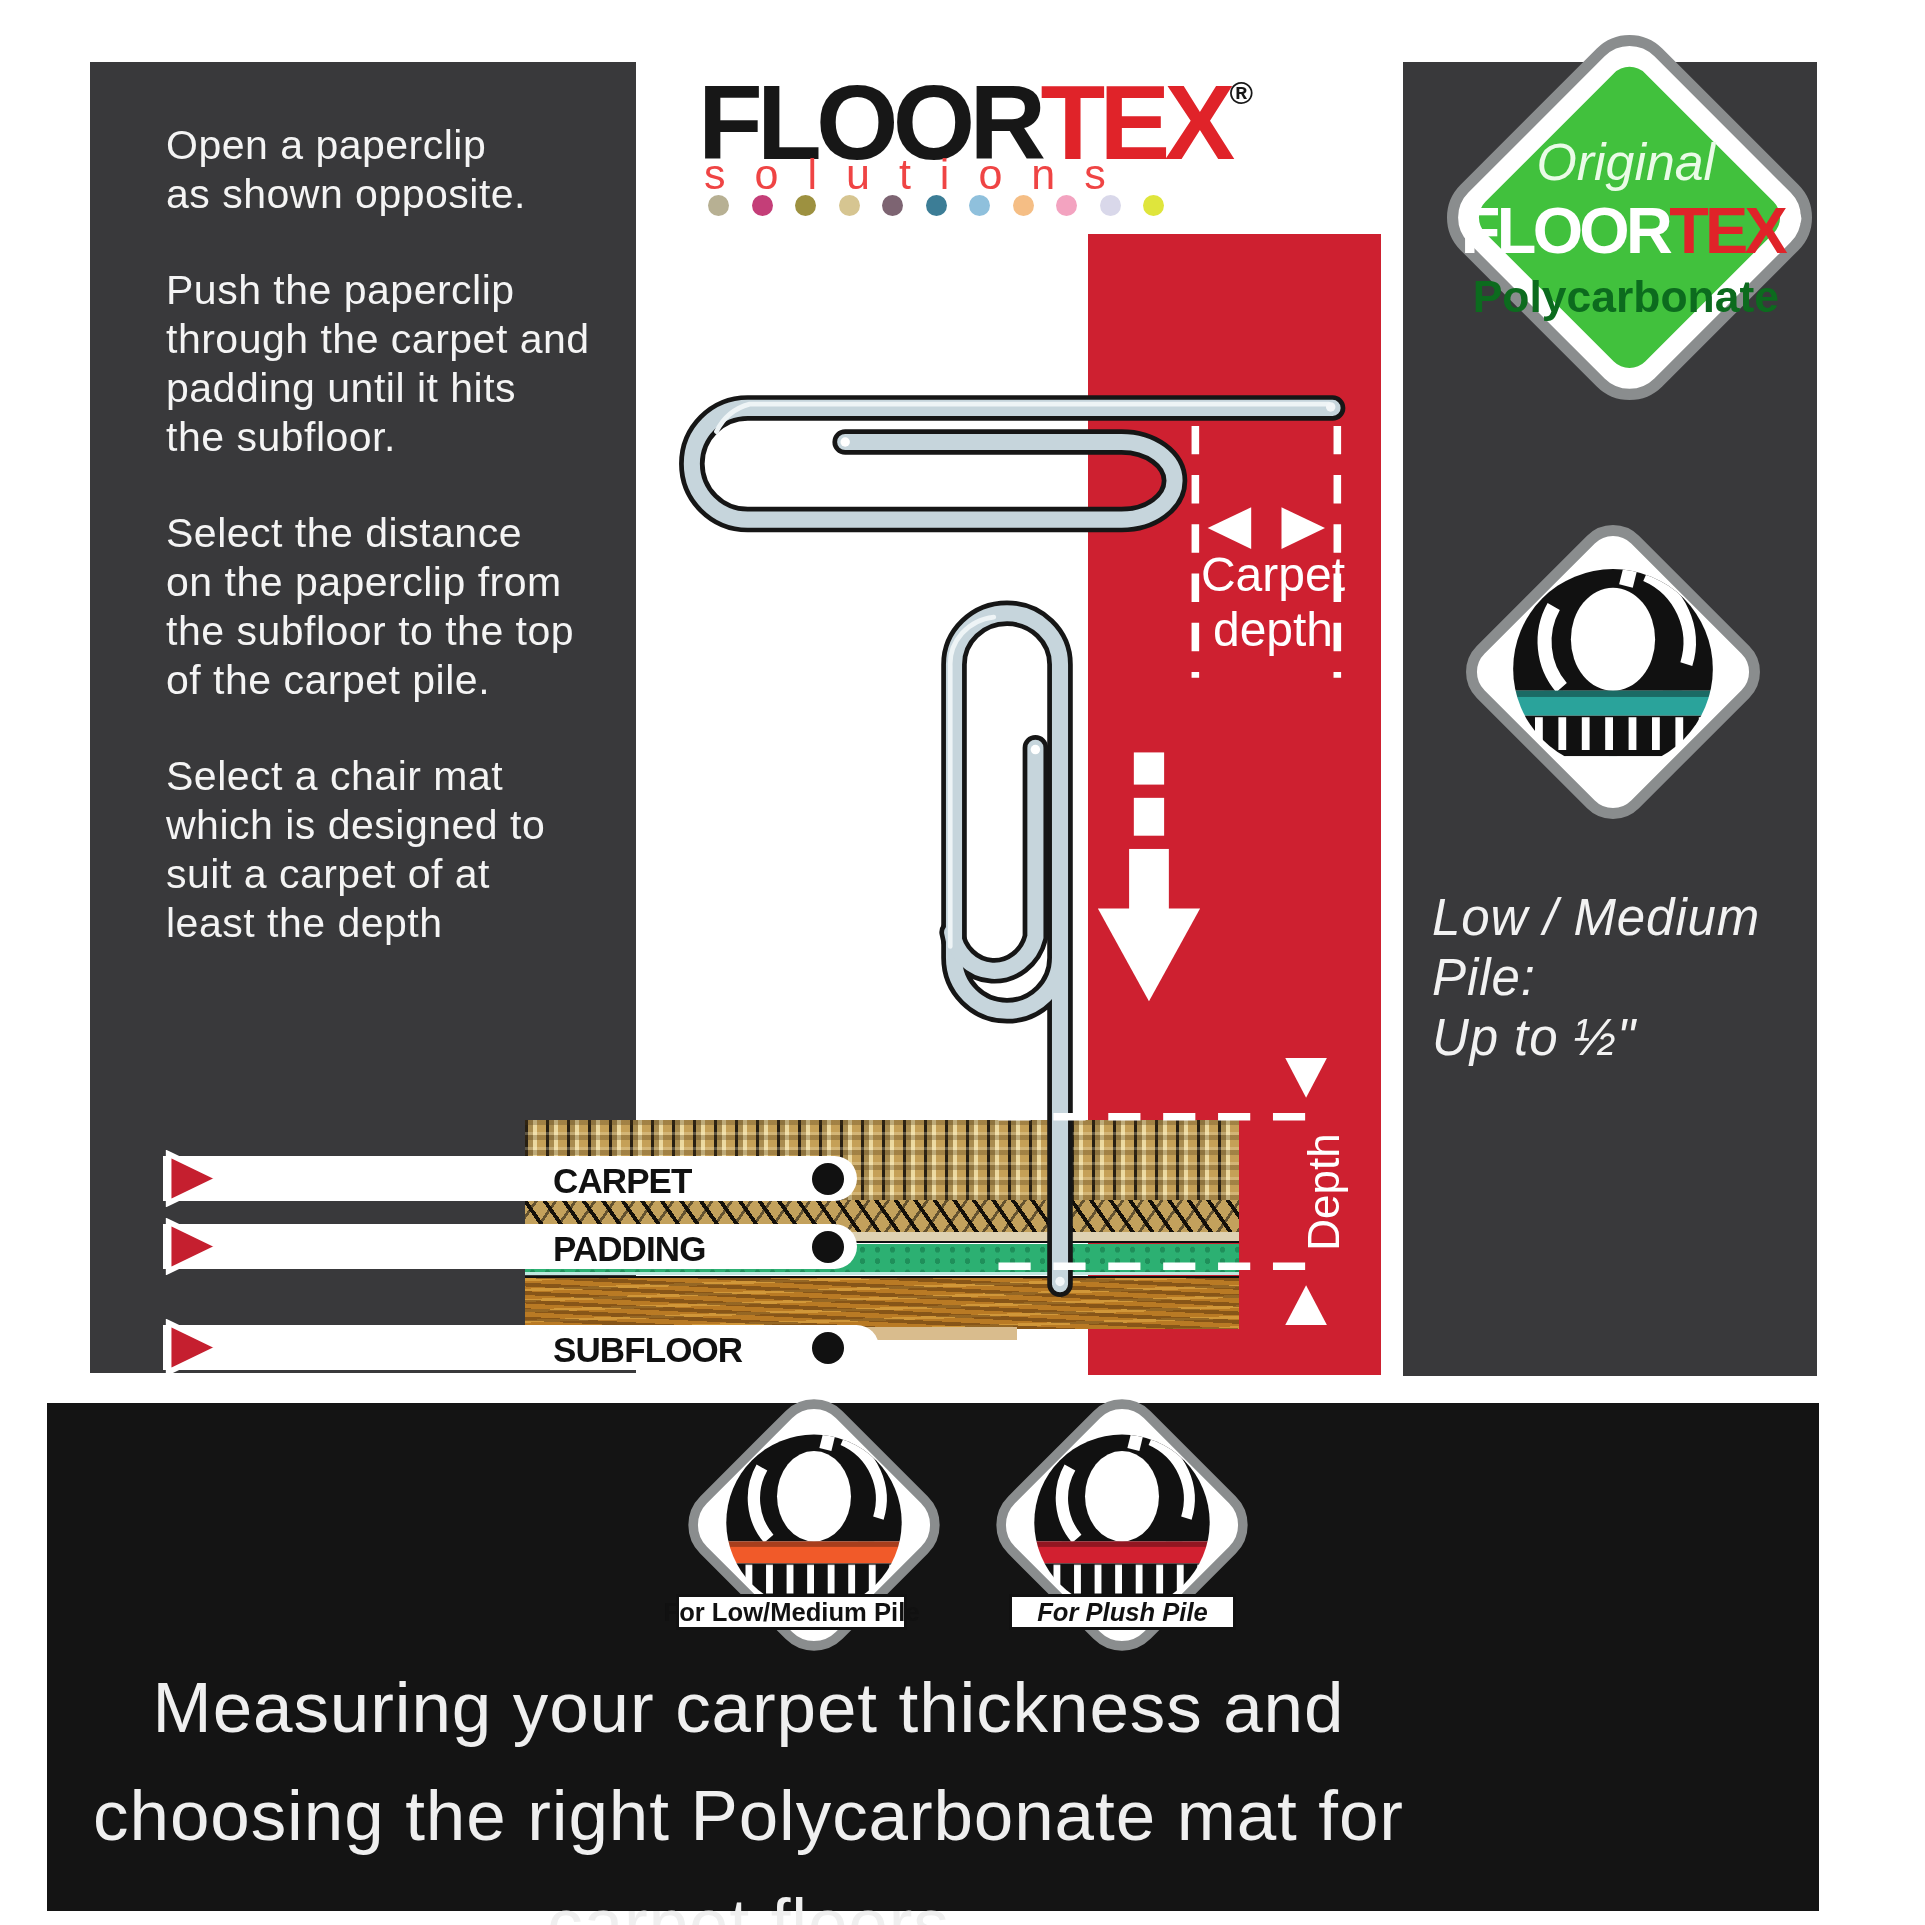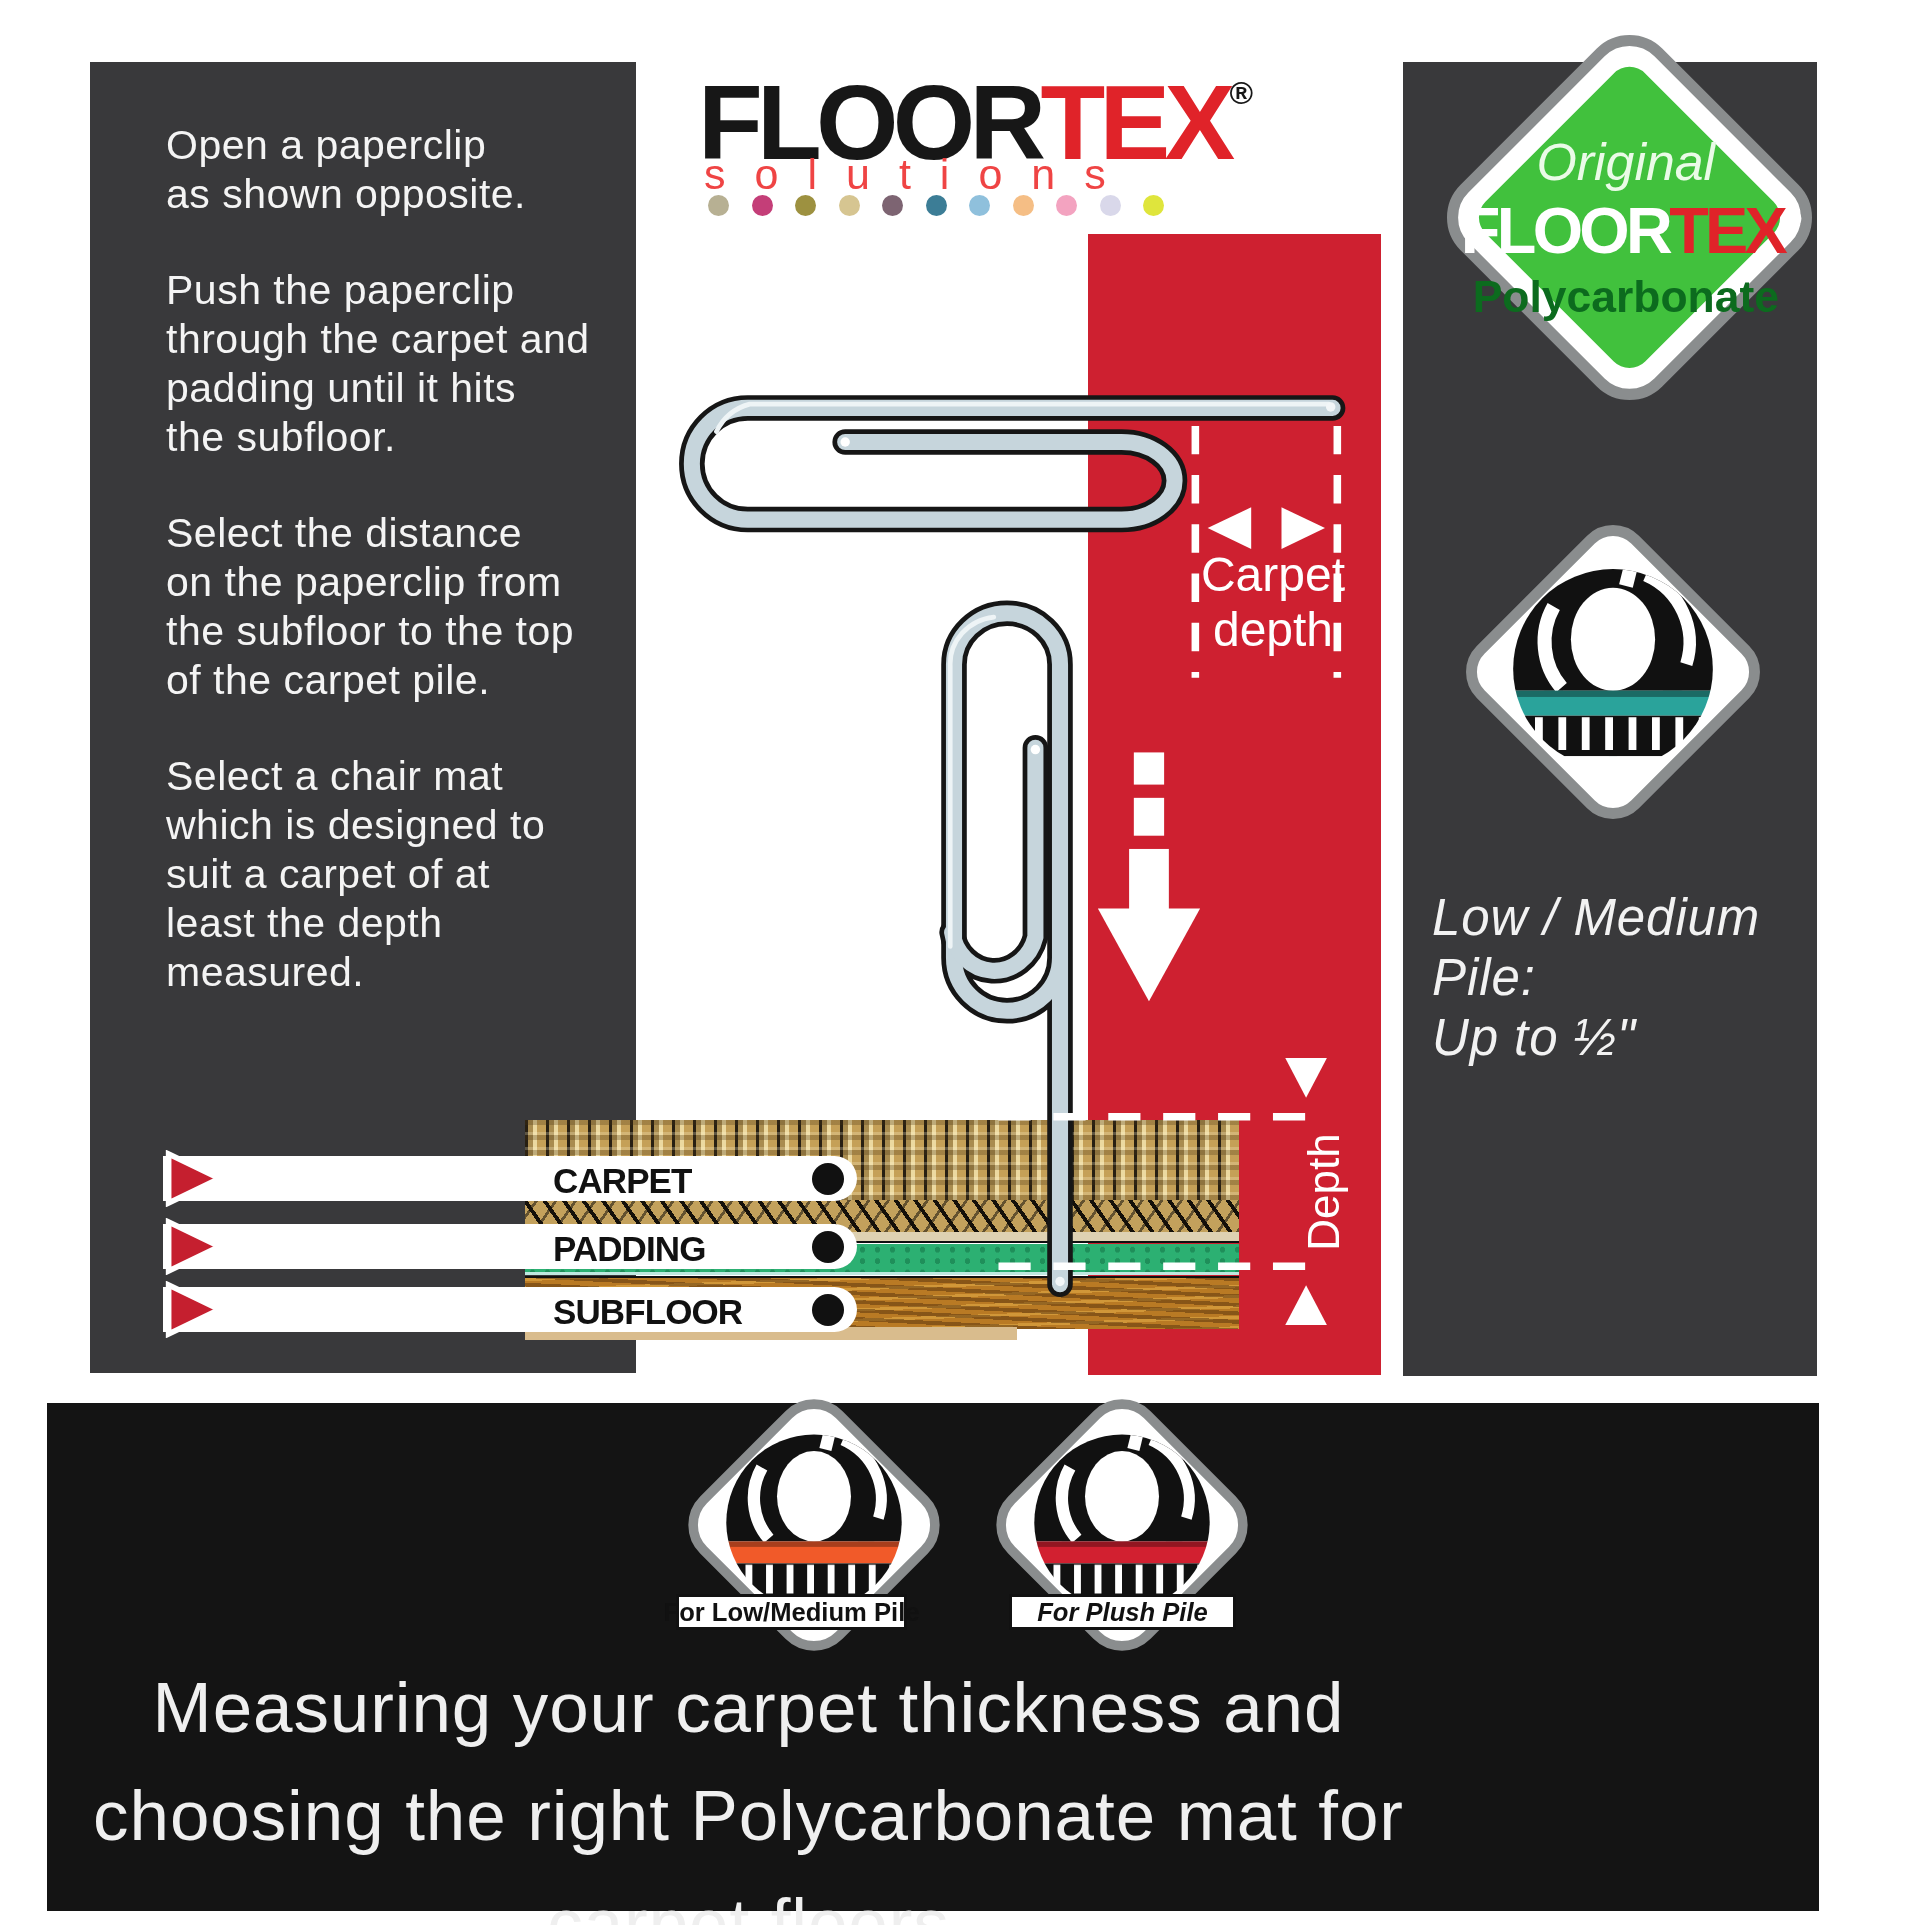--- a/index.html
+++ b/index.html
@@ -46,21 +46,21 @@
     background-image:repeating-linear-gradient(3deg,rgba(60,30,5,.4) 0 3.8px,transparent 3.8px 8.5px),
       repeating-linear-gradient(-2deg,rgba(255,205,95,.35) 0 2.8px,transparent 2.8px 10.4px);
     border-top:2.8px solid #101010;}
   #layer-base{left:525px;top:1327px;width:492px;height:13.2px;background:#d9bc8d;}
 
   
   .bar{left:163px;width:694px;height:45px;background:#fff;border-radius:0 24.6px 24.6px 0;}
   .bar .tri{position:absolute;left:0px;top:-5.7px;}
   .bar .lbl{position:absolute;left:390px;top:4.7px;font-weight:bold;font-size:35px;letter-spacing:-0.9px;color:#111;white-space:nowrap;}
   .bar .dot{position:absolute;left:649px;top:6.6px;width:32px;height:32px;border-radius:50%;background:#111;}
-  #bar-carpet{top:1156px;} #bar-padding{top:1224px;} #bar-subfloor{top:1287px;}
+  #bar-carpet{top:1156px;} #bar-padding{top:1224px;} #bar-subfloor{top:1325px;padding-left:22px;}
 
   
   .pile-text{color:#f2f2f2;font-size:51px;line-height:60px;letter-spacing:0.9px;font-style:italic;}
   #low-medium-text{left:1432px;top:888px;}
   #plush-text{left:1432px;top:1126px;}
 
   
   .mat-label{background:#fff;border:3.8px solid #111;color:#111;font-weight:bold;font-size:25.6px;
     display:flex;align-items:center;justify-content:center;white-space:nowrap;}
   #label-lowmed{left:676px;top:1594px;width:225px;height:30px;}
@@ -94,21 +94,20 @@
         <div>Select the distance</div>
         <div>on the paperclip from</div>
         <div>the subfloor to the top</div>
         <div>of the carpet pile.</div>
       </div>
     <div class="para">
         <div>Select a chair mat</div>
         <div>which is designed to</div>
         <div>suit a carpet of at</div>
         <div>least the depth</div>
-        <div>measured.</div>
       </div>
   </div>
 
   <div id="wordmark" class="abs"><span>FLOOR</span><span class="tex">TEX</span><span class="reg">®</span></div>
   <div id="solutions" class="abs">solutions</div>
   <div id="logo-dots" class="abs">
       <span style="background: rgb(183, 176, 147);"></span>
       <span style="background: rgb(196, 62, 120);"></span>
       <span style="background: rgb(157, 145, 64);"></span>
       <span style="background: rgb(214, 197, 145);"></span>

